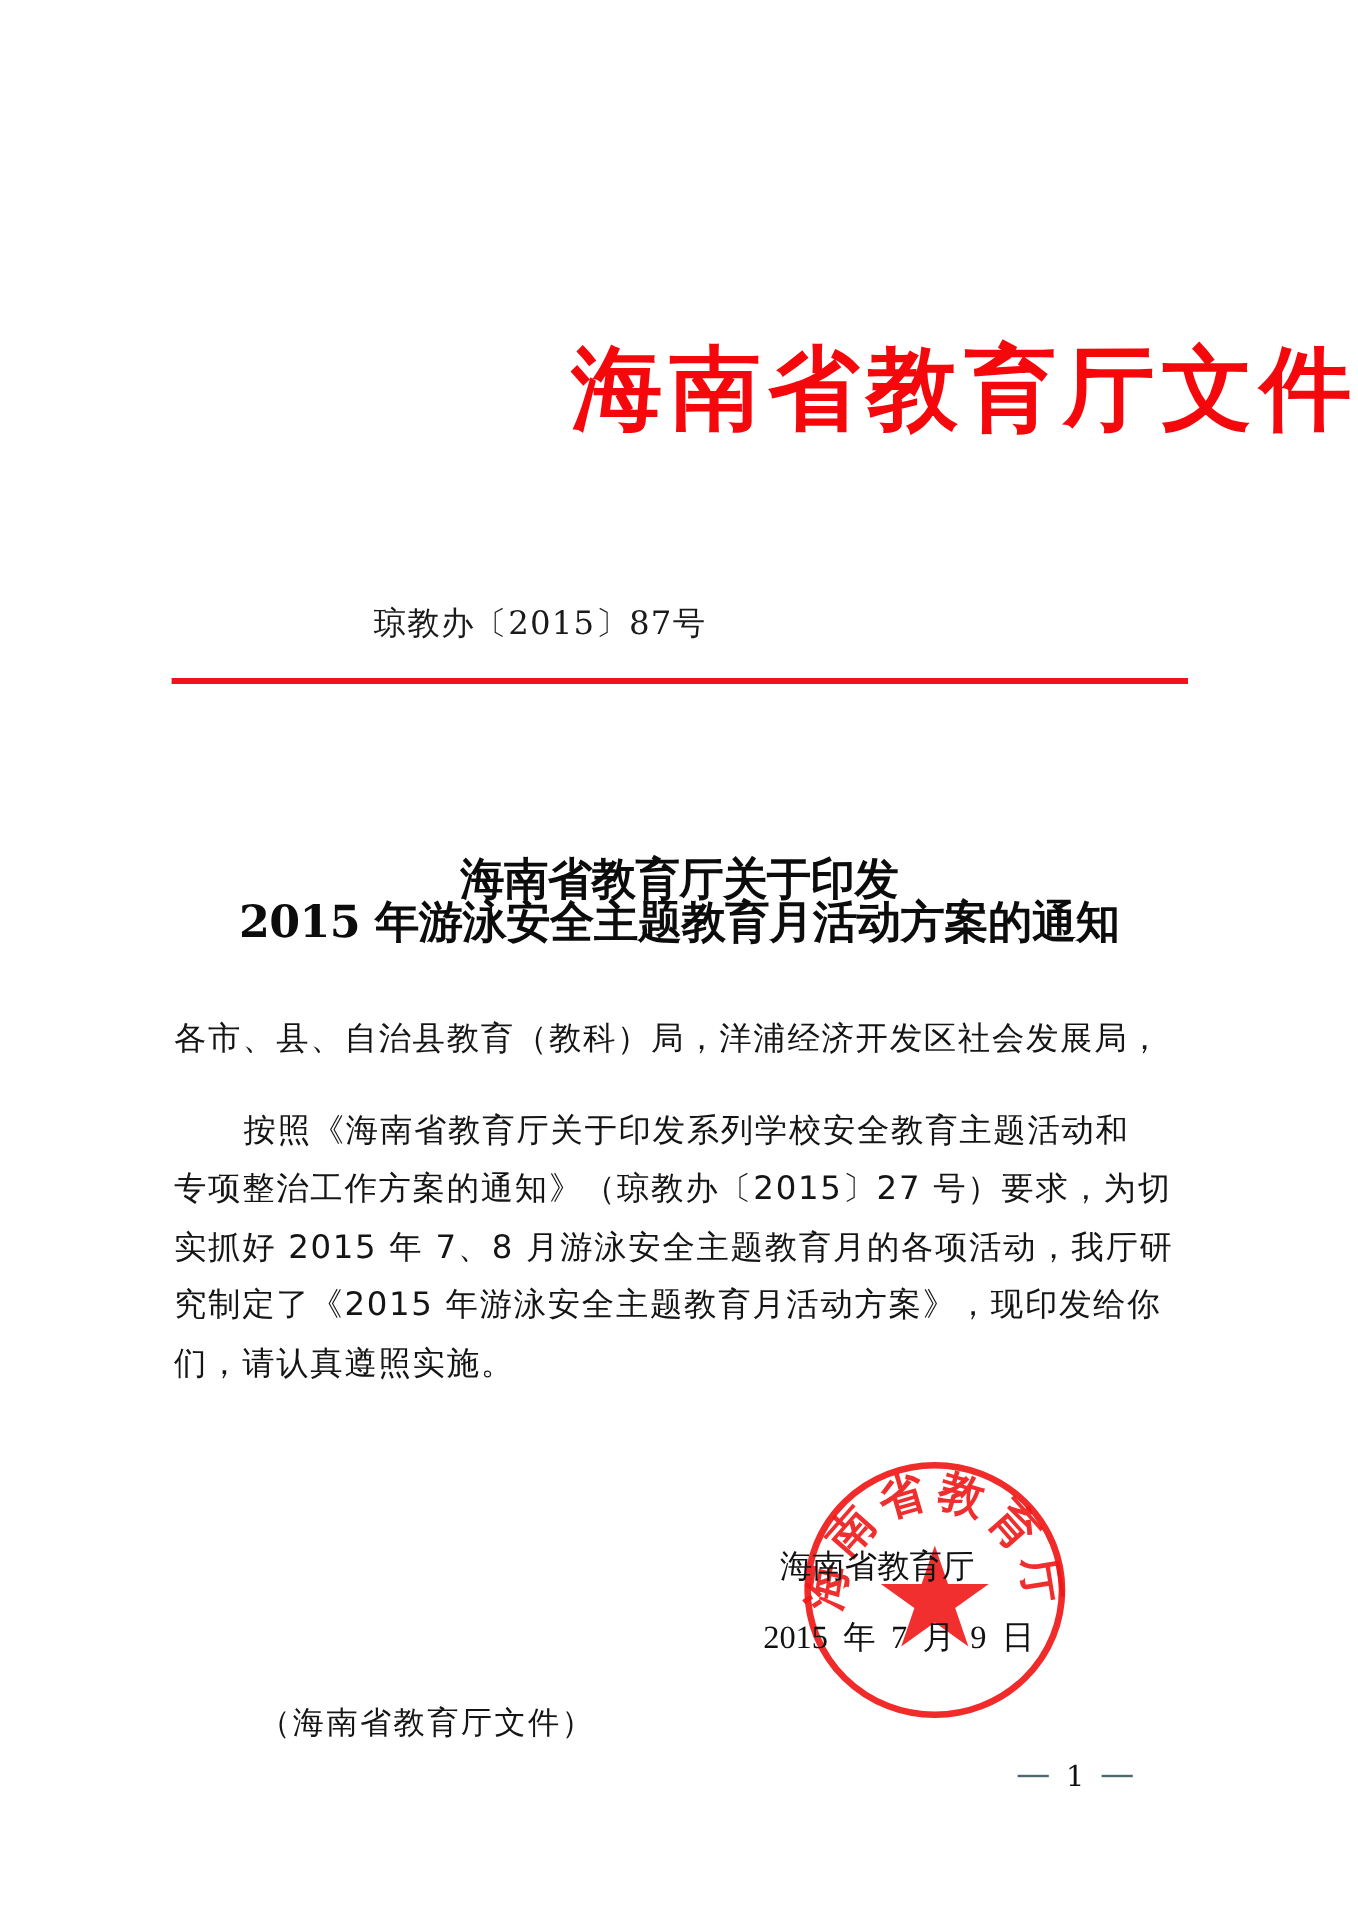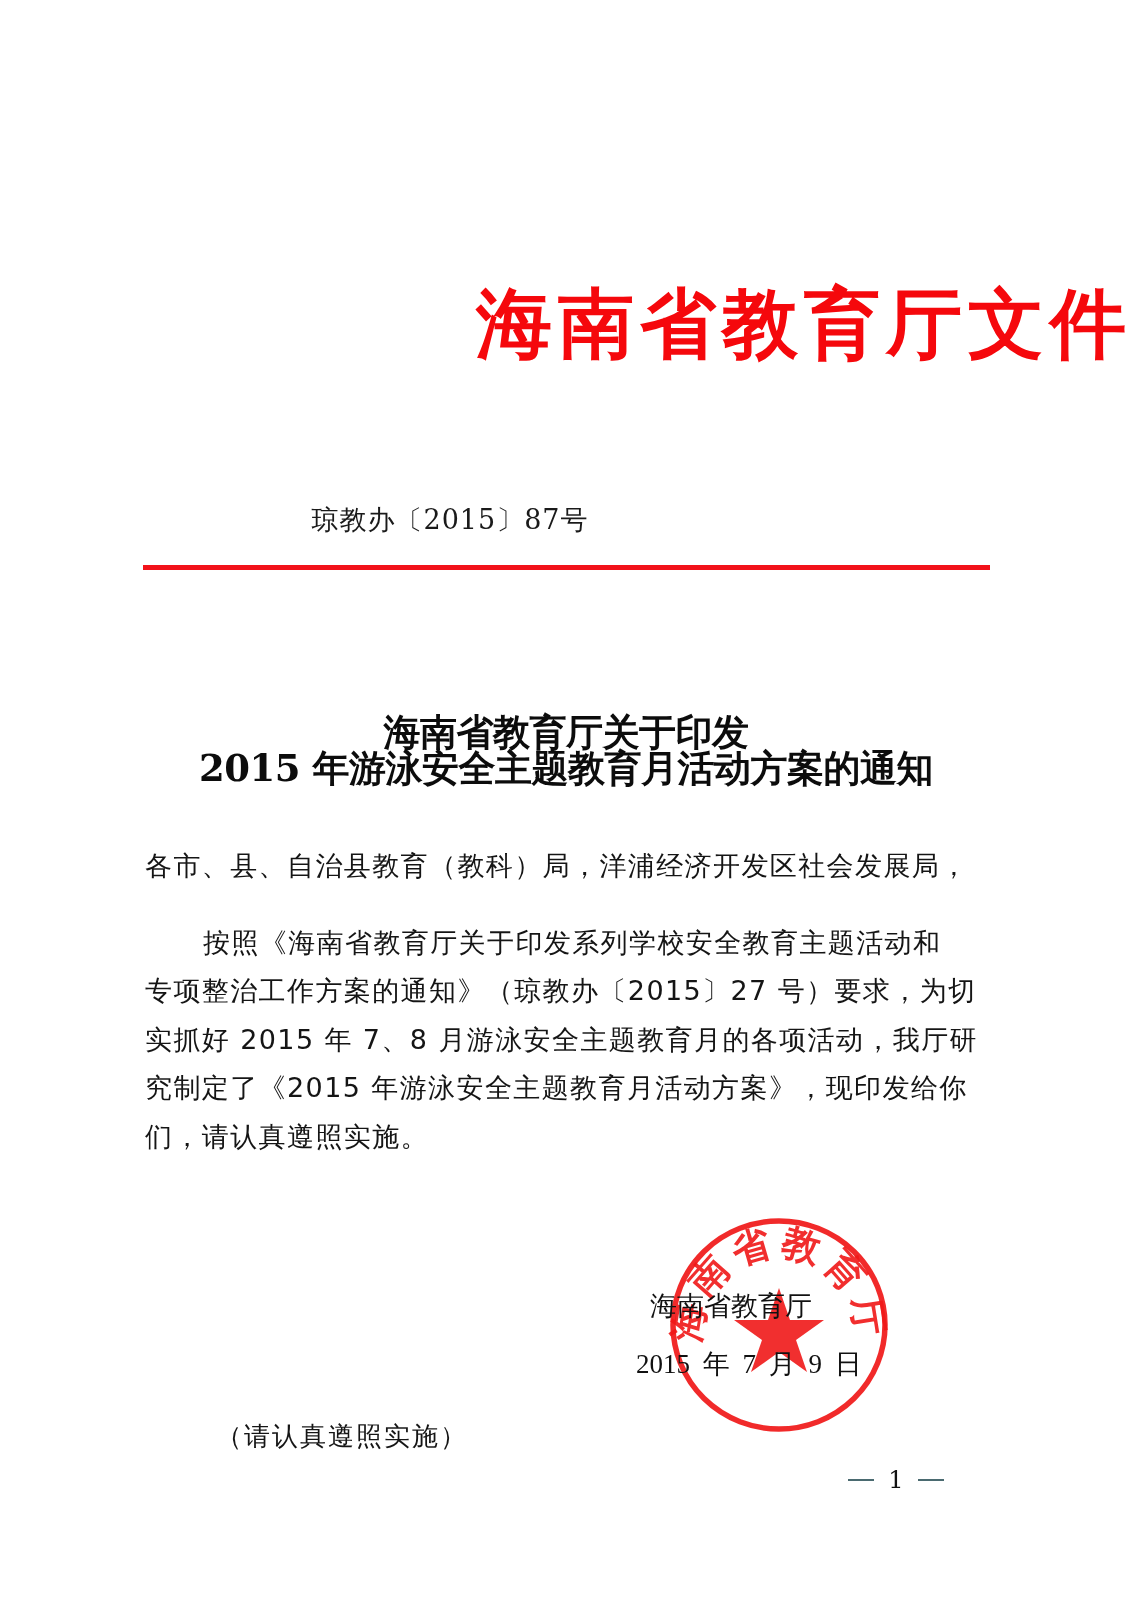--- a/index.html
+++ b/index.html
@@ -180,19 +180,19 @@
   <ellipse cx="111" cy="109" rx="106" ry="104" fill="none" stroke="#f01818" stroke-width="5.5" opacity="0.92"></ellipse>
   <text font-family="DejaVu Serif, Liberation Serif, serif" font-size="38" font-weight="bold" fill="#f01818" opacity="0.9" letter-spacing="6">
     <textPath href="#sealArc" startOffset="50%" text-anchor="middle">海南省教育厅</textPath>
   </text>
   <polygon points="111,72 122,104 156,104 128,124 139,156 111,136 83,156 94,124 66,104 100,104" fill="#f01818" opacity="0.9"></polygon>
 </svg>
 
 <div class="abs signer">海南省教育厅</div>
 <div class="abs sign-date">2015 年 7 月 9 日</div>
 
-<div class="abs note">（请认真遵照实施）</div>
+<div class="abs note">（海南省教育厅文件）</div>
 
 <div class="abs page-num">
   <span class="dash"></span>
   <span>1</span>
   <span class="dash"></span>
 </div>
 
 </body></html>

